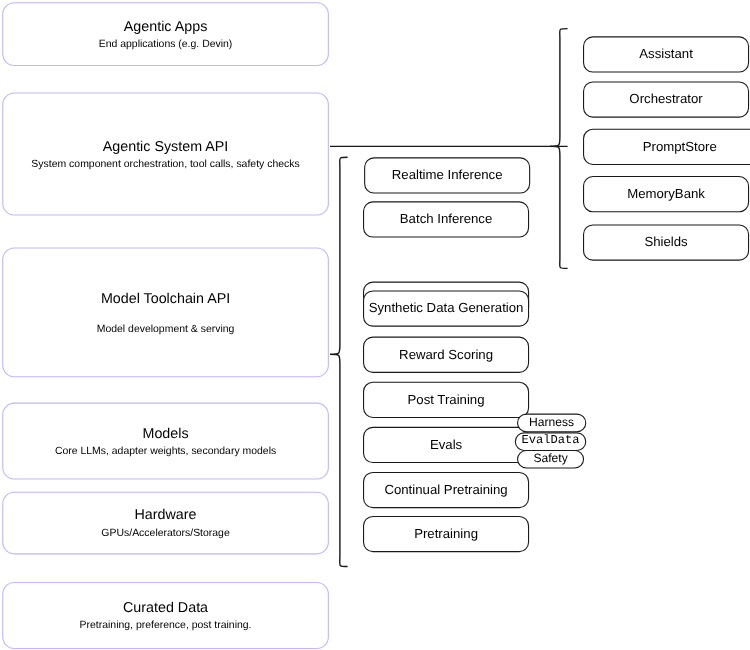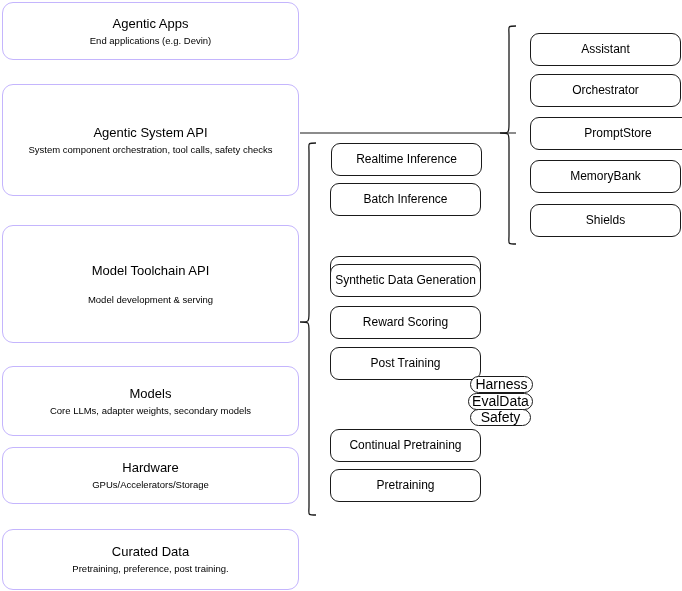--- a/index.html
+++ b/index.html
@@ -60,21 +60,21 @@
   }
   .pill {
     position: absolute;
     box-sizing: border-box;
     border: 1px solid #1a1a1a;
     border-radius: 999px;
     background: #ffffff;
     display: flex;
     align-items: center;
     justify-content: center;
-    font-size: 14px;
+    font-size: 11px;
     line-height: 13px;
     color: #000;
     z-index: 5;
   }
   .brace-svg {
     position: absolute;
     overflow: visible;
     pointer-events: none;
   }
   .connector {
@@ -125,30 +125,33 @@
     </div>
     <div class="cap-box" style="left: 330px; top: 264px; width: 151px; height: 33px;">
       <span>Synthetic Data Generation</span>
     </div>
     <div class="cap-box" style="left: 330px; top: 306px; width: 151px; height: 33px;">
       <span>Reward Scoring</span>
     </div>
     <div class="cap-box" style="left: 330px; top: 347px; width: 151px; height: 33px;">
       <span>Post Training</span>
     </div>
+    <div class="cap-box" style="left: 330px; top: 388px; width: 151px; height: 33px;">
+      <span>Evals</span>
+    </div>
     <div class="cap-box" style="left: 330px; top: 429px; width: 151px; height: 33px;">
       <span>Continual Pretraining</span>
     </div>
     <div class="cap-box" style="left: 330px; top: 469px; width: 151px; height: 33px;">
       <span>Pretraining</span>
     </div>
     <div class="pill" style="left: 470px; top: 376px; width: 63px; height: 17px;">
       <span>Harness</span>
     </div>
-    <div class="pill" style="left: 468px; top: 393px; width: 65px; height: 17px;">
+    <div class="pill" style="left: 468px; top: 393px; width: 65px; height: 17px; font-family: Liberation Mono, monospace;">
       <span>EvalData</span>
     </div>
     <div class="pill" style="left: 470px; top: 409px; width: 61px; height: 17px;">
       <span>Safety</span>
     </div>
     <svg class="connector" width="218" height="4" style="left: 300px; top: 131px;">
       <line x1="0" y1="2" x2="216" y2="2" stroke="#1a1a1a" stroke-width="1.2"></line>
     </svg>
     <svg class="brace-svg" width="18" height="218" style="left: 500px; top: 26px;">
       <path d="M 16 0 C 7 0, 9 0, 9 9 L 9 98 C 9 107, 9 107, 0 107 C 9 107, 9 107, 9 116 L 9 209 C 9 218, 7 218, 16 218" fill="none" stroke="#1a1a1a" stroke-width="1.3"></path>

